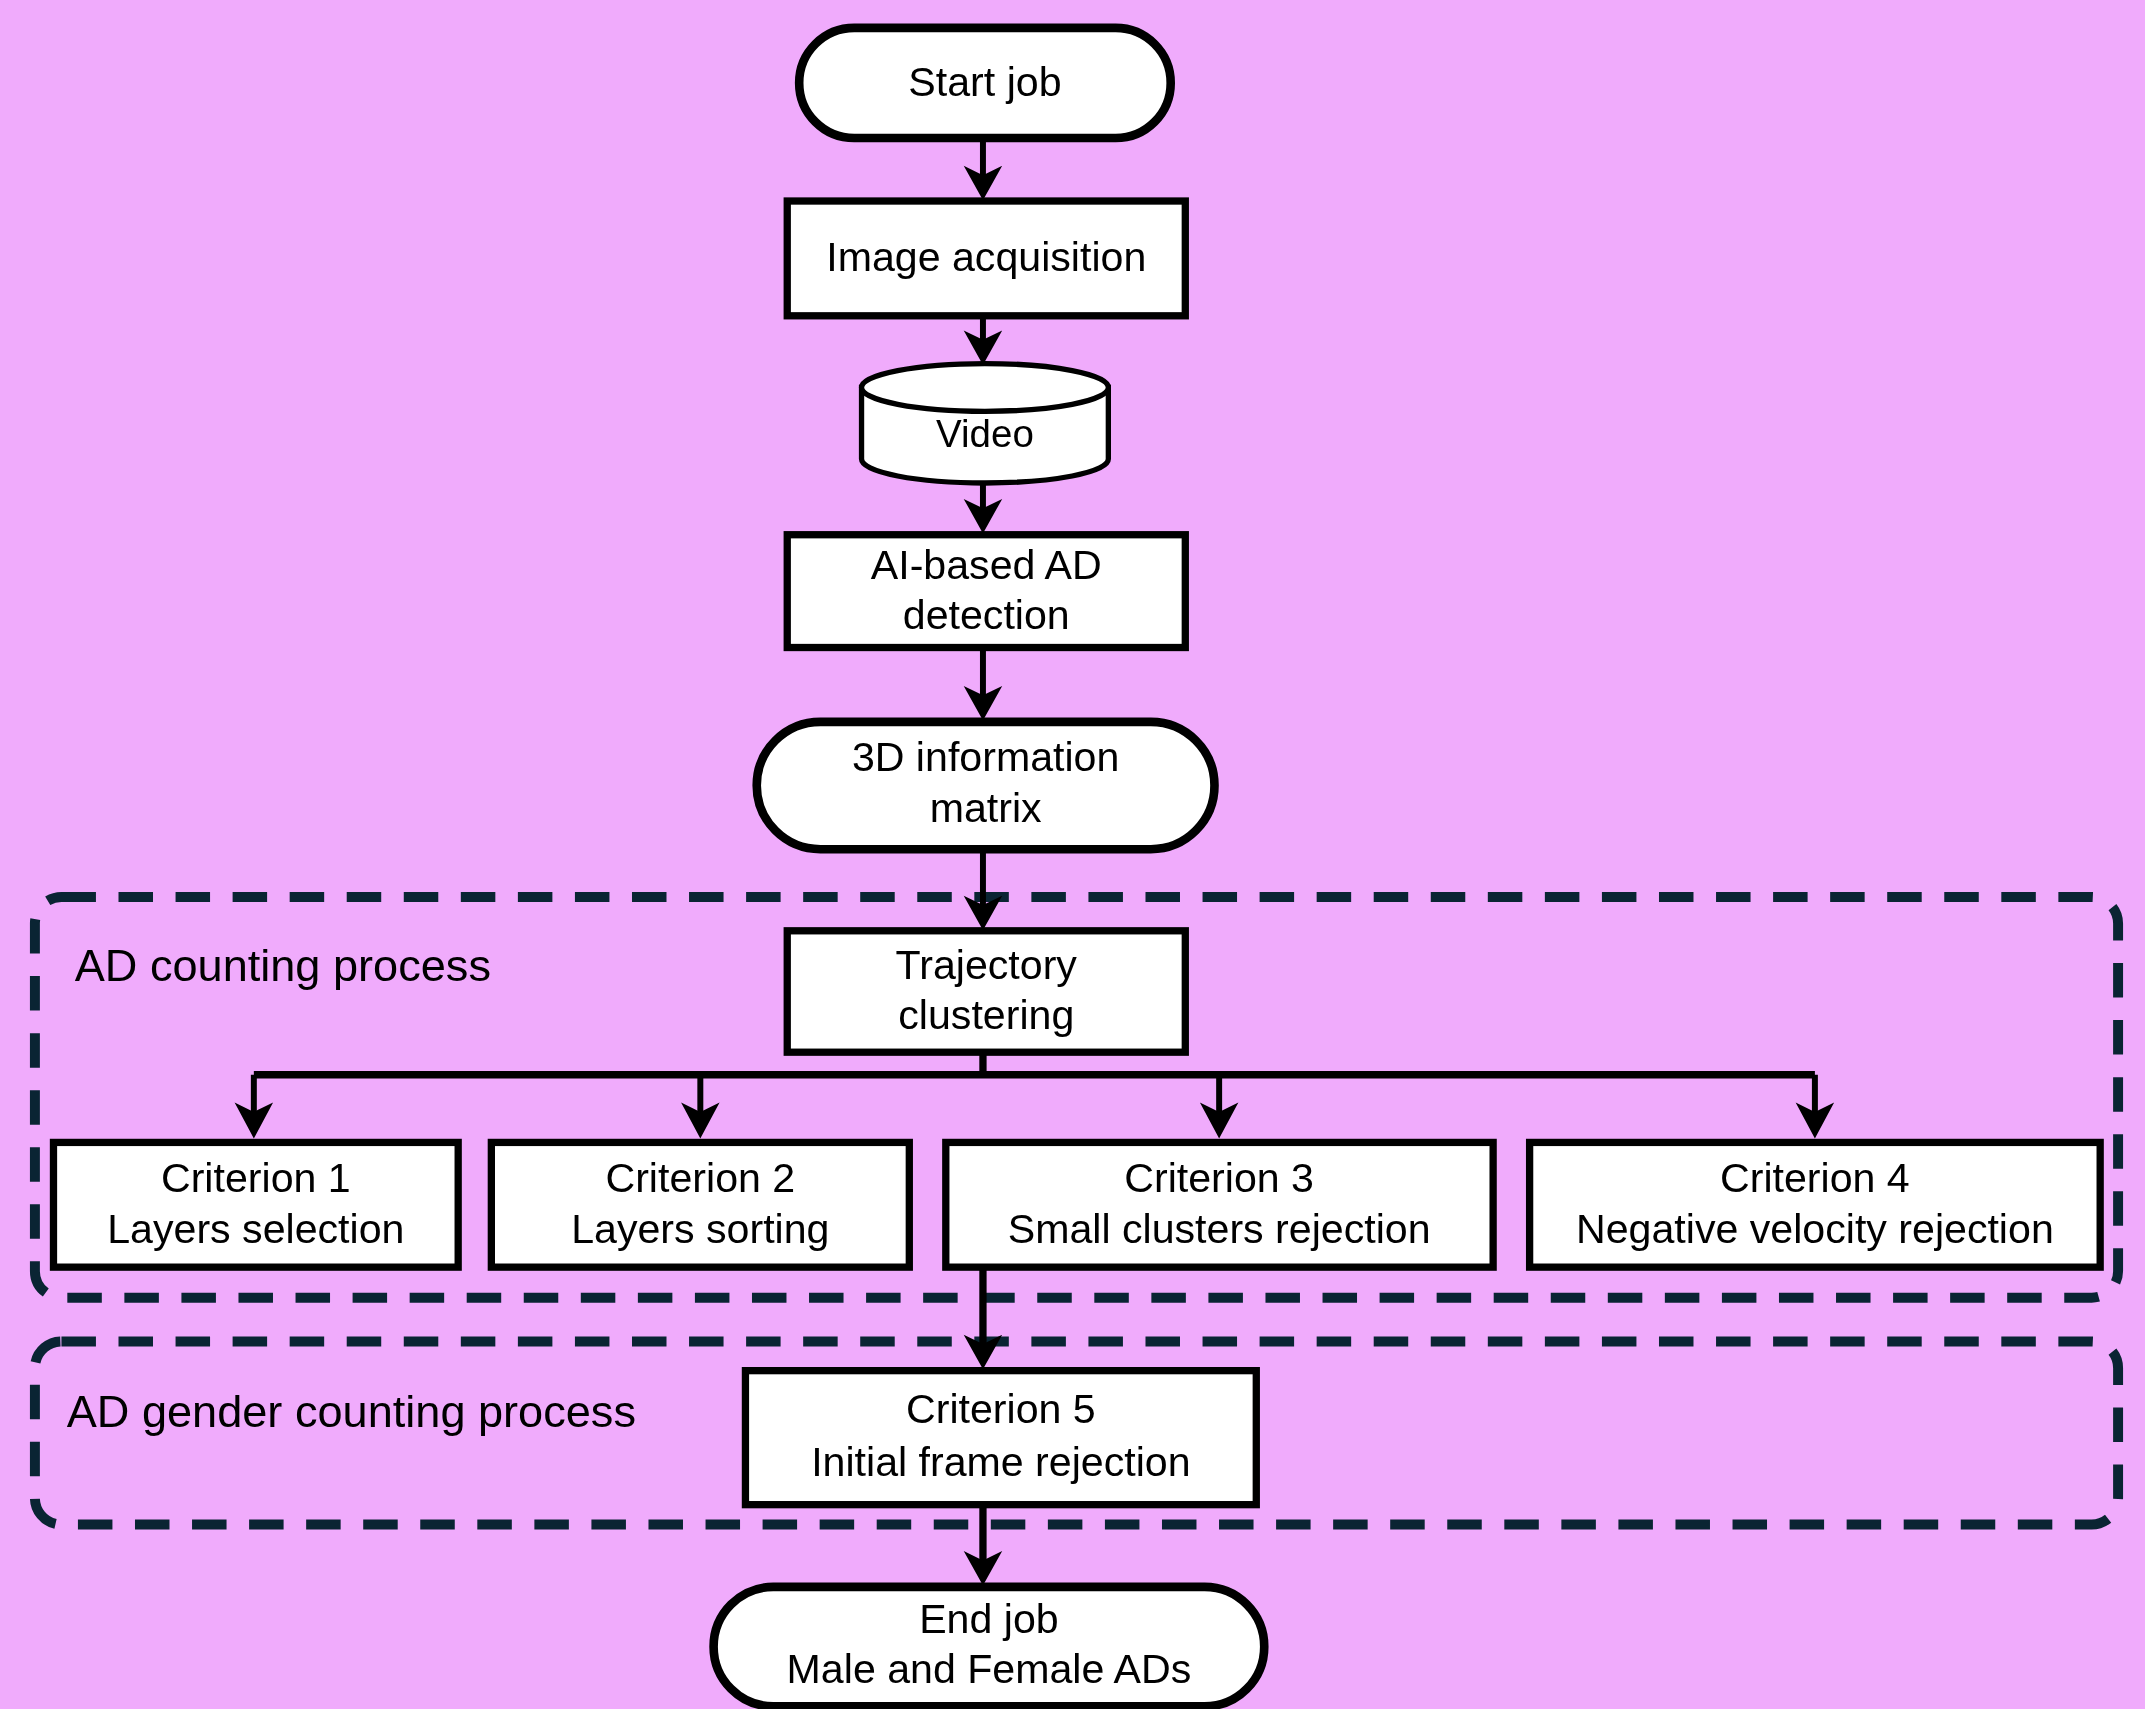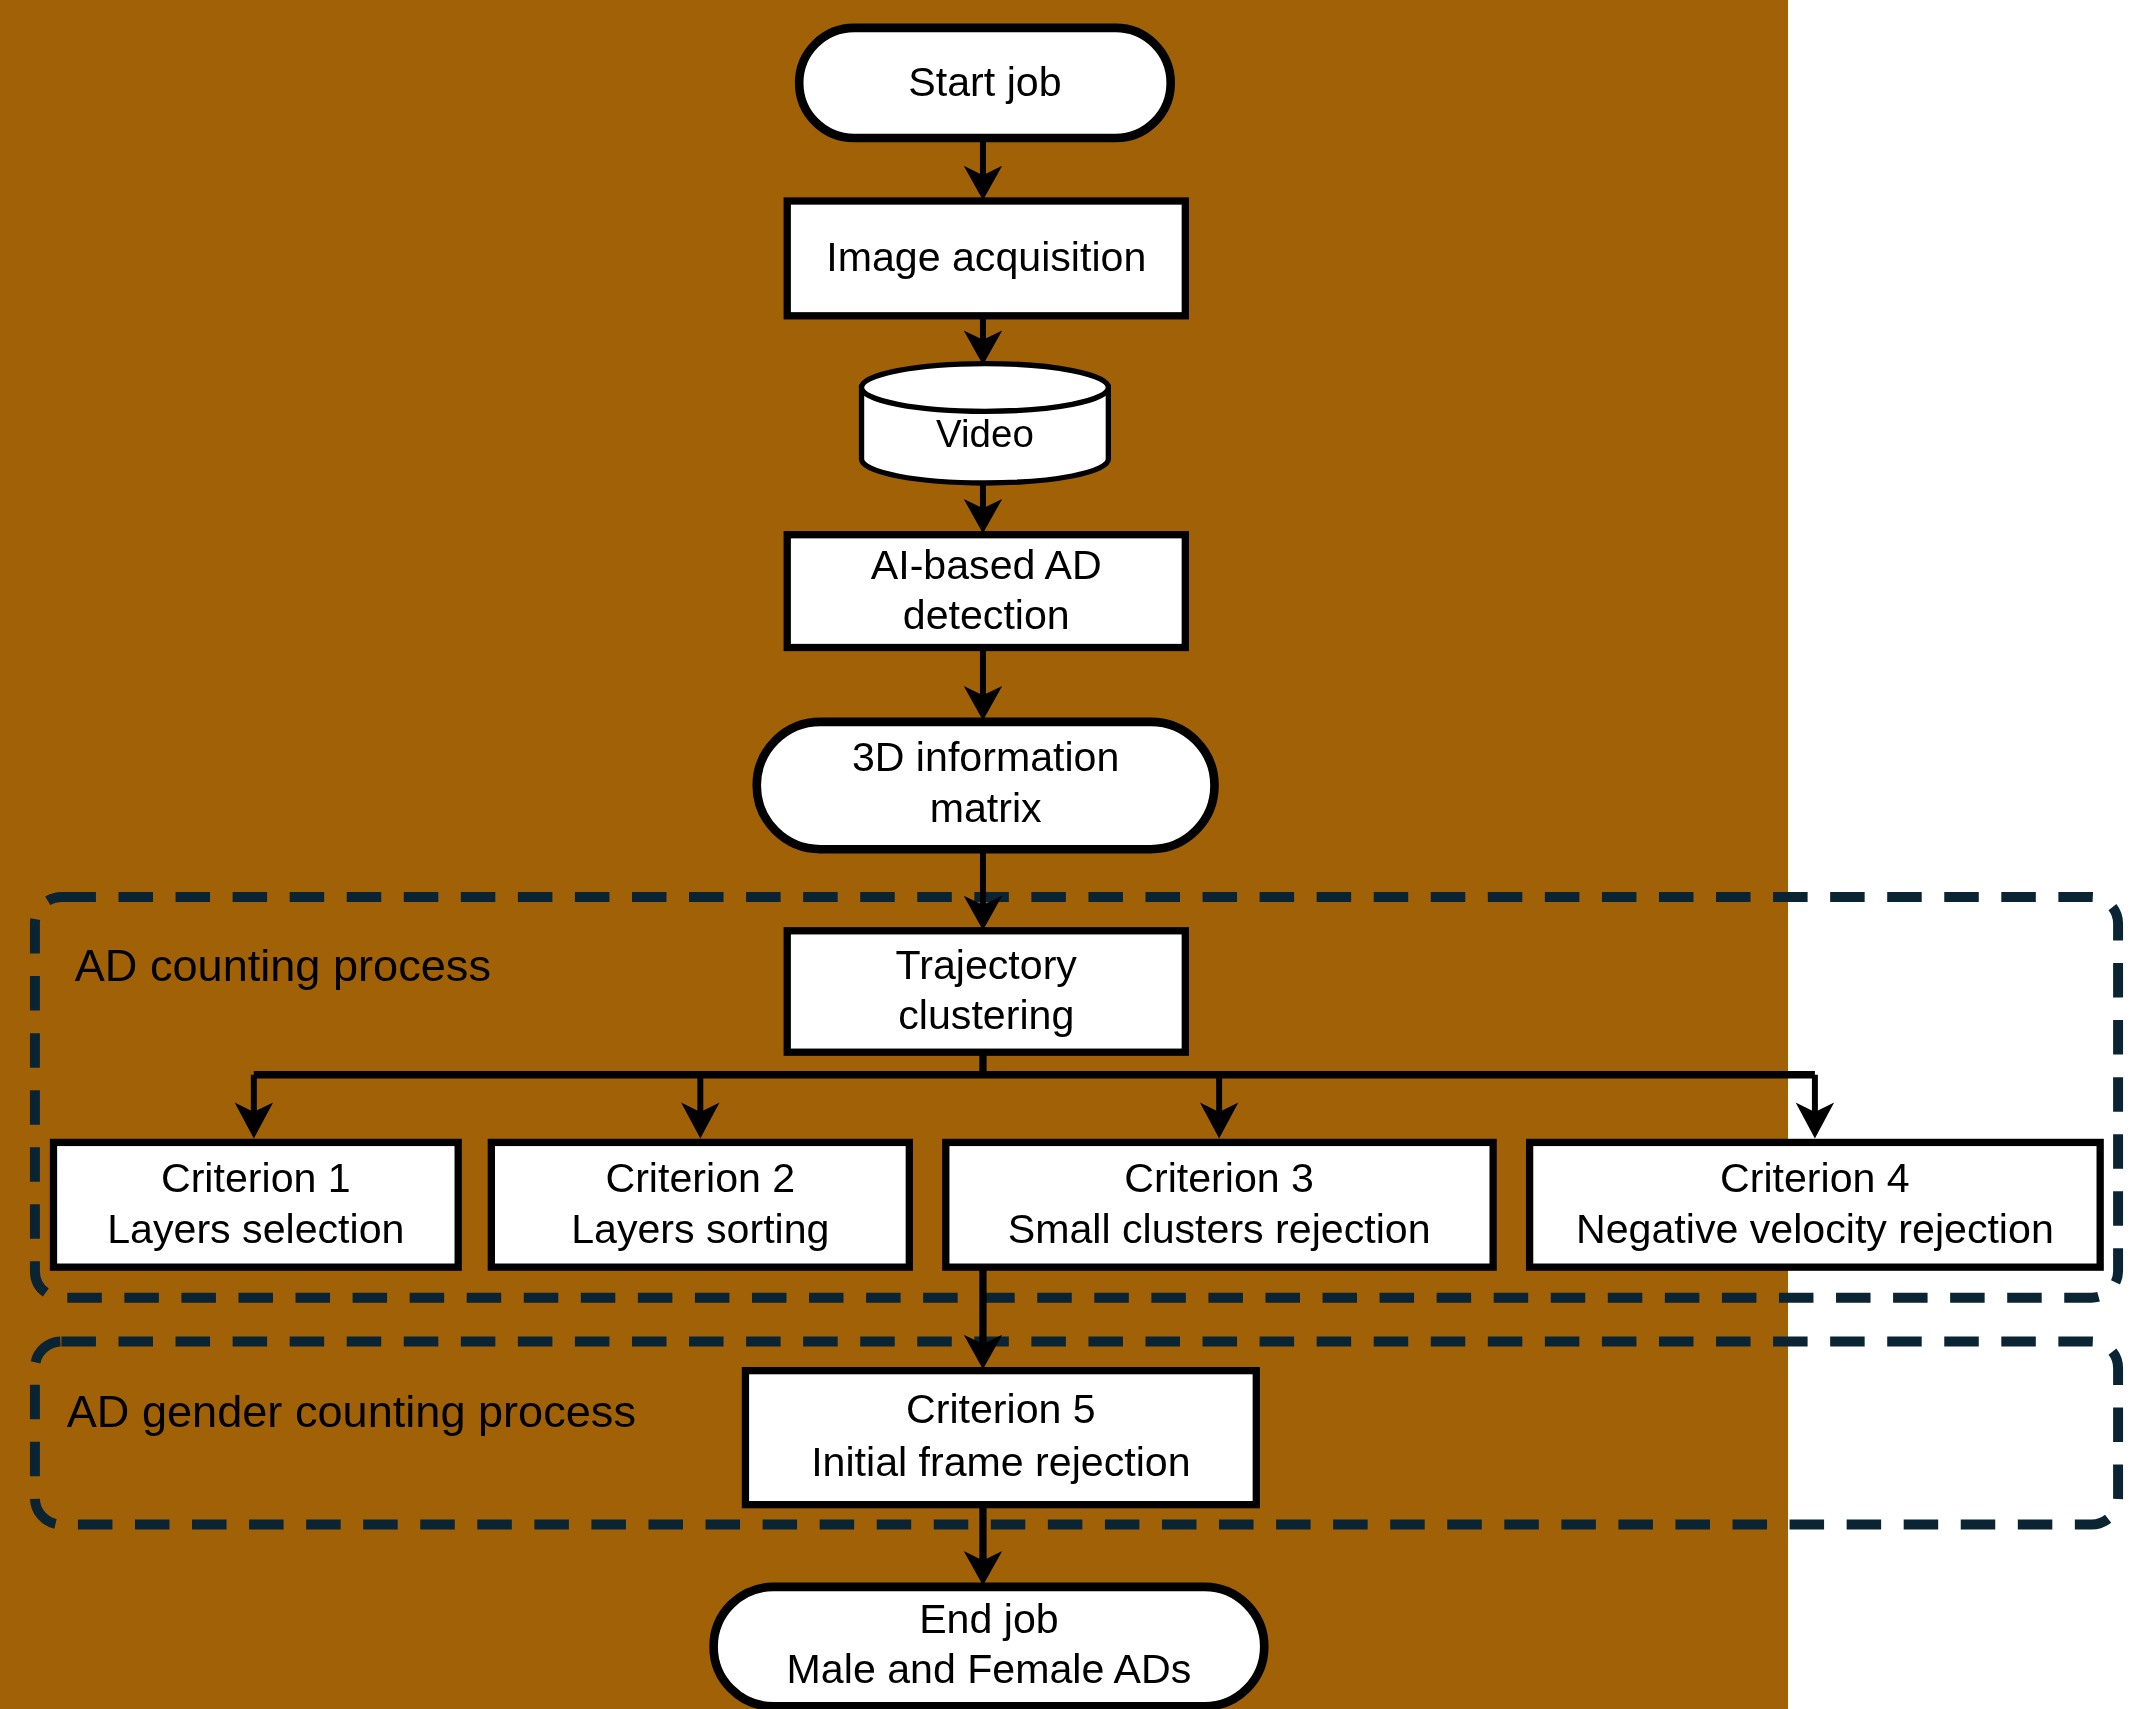--- a/index.html
+++ b/index.html
@@ -2,23 +2,23 @@
 <html style="font-size:10.6px"><head>
 <meta charset="utf-8">
 <style>
   html, body {
     margin: 0;
     padding: 0;
     background: #ffffff;
   }
   #diagram-root {
     position: relative;
-    width: 1788px;
+    width: 2145px;
     height: 1709px;
-    background: #a16207;
+    background: #f0abfc;
     font-family: "Liberation Sans", sans-serif;
   }
   svg.flow-svg {
     position: absolute;
     inset: 0;
     width: 2151px;
     height: 1709px;
     display: block;
   }
   .node-shape {

